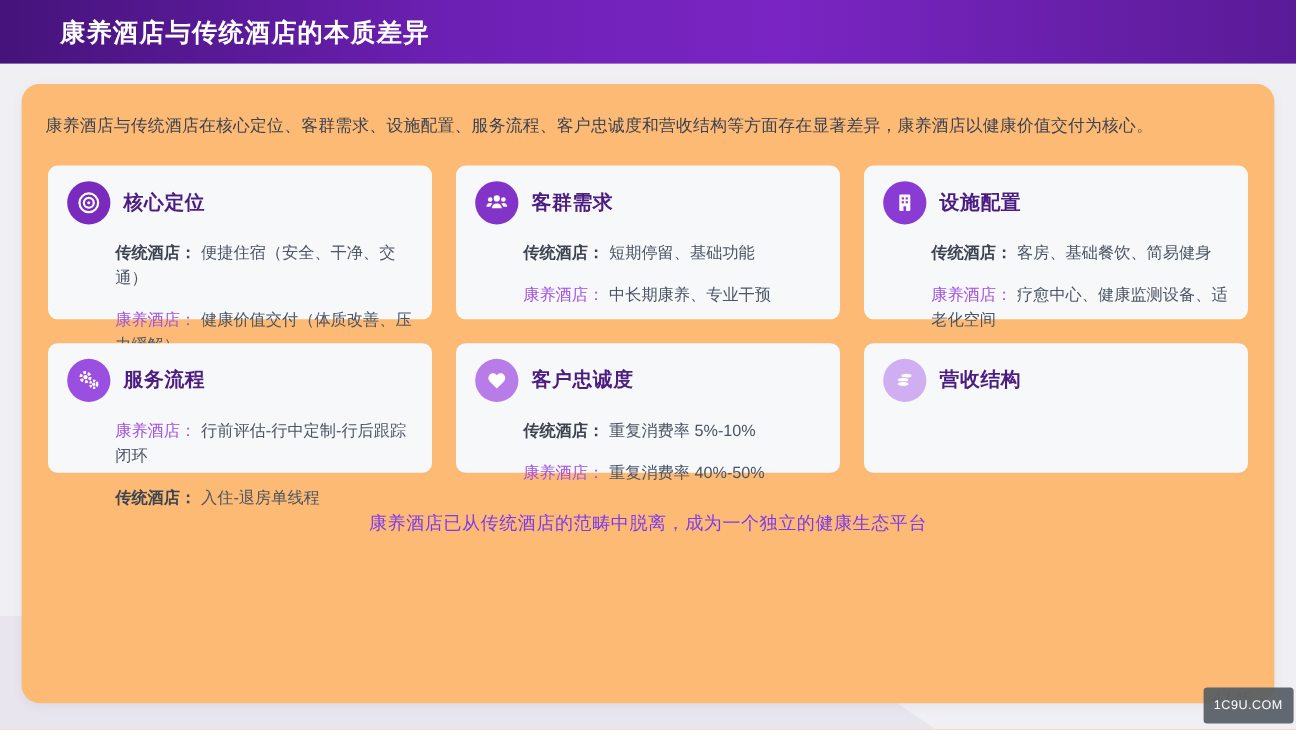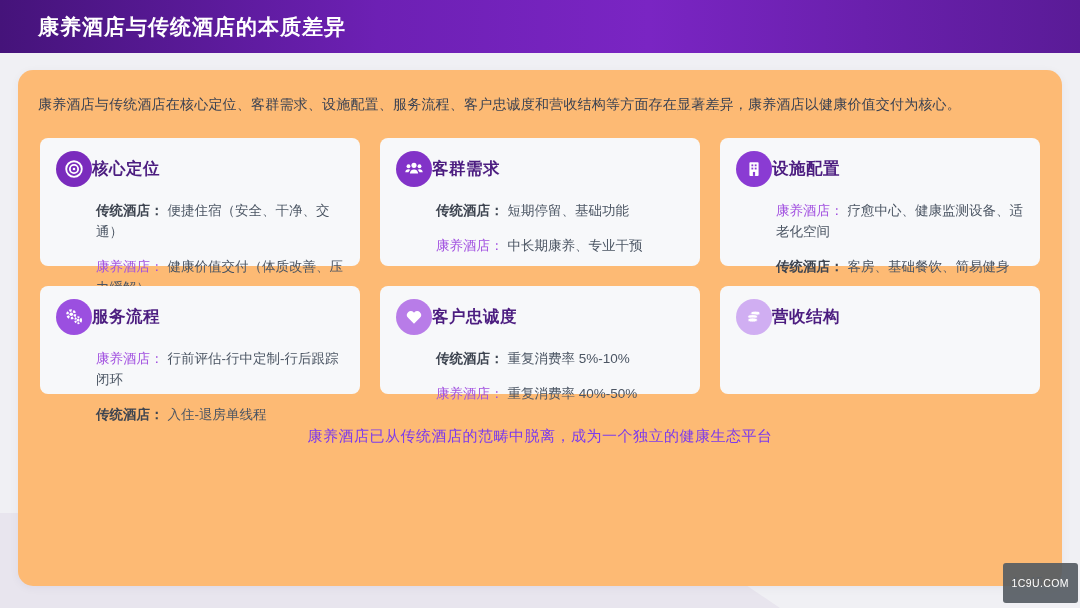--- a/index.html
+++ b/index.html
@@ -11,42 +11,42 @@
   }
   .bg-wedge {
     position:absolute; left:0; bottom:0; width:780px; height:95px;
     background:#e8e5ee; z-index:0;
   }
   .bg-wedge.clip { clip-path:polygon(0 0, 640px 0, 780px 100%, 0 100%); }
 
   .header {
     position:absolute; top:0; left:0; width:1080px; height:53px; z-index:2;
     background:linear-gradient(90deg, #45137a 0%, #6d20b4 35%, #7a25c3 60%, #5a1b97 100%);
-    display:flex; align-items:center; padding-left:38px;
+    display:flex; align-items:center; padding-left:50px;
   }
   .header-title { color:#ffffff; font-size:21px; font-weight:bold; letter-spacing:1px; }
 
   .panel {
     position:absolute; left:18px; top:70px; width:1044px; height:516px;
     background:#fdba74; border-radius:15px; z-index:1;
     box-shadow:0 2px 10px rgba(40,20,80,0.05);
   }
   .intro {
     margin:26px 22px 0 20px; font-size:14px; color:#3b4252; letter-spacing:.2px;
   }
   .cards {
     display:grid; grid-template-columns:repeat(3,1fr);
     gap:20px; margin:24px 22px 0 22px;
   }
   .card {
     background:#f7f8fa; border-radius:8px; padding:13px 16px;
   }
   .card.r1 { height:128px; }
   .card.r2 { height:108px; }
-  .card-head { display:flex; align-items:center; }
+  .card-head { display:flex; align-items:center; gap:11px; }
   .icon-circle {
     width:36px; height:36px; border-radius:50%; flex:0 0 36px;
     display:flex; align-items:center; justify-content:center;
   }
   .icon-circle svg { display:block; }
   .card-title { font-size:16.5px; font-weight:bold; color:#4c1d80; letter-spacing:.5px; }
   .card-body { margin-left:40px; margin-top:8px; font-size:13.5px; color:#4b5563; }
   .card-body p.line { margin:14px 0 0 0; line-height:1.55; }
   .lbl-trad { font-weight:bold; color:#3d4450; }
   .lbl-well { font-weight:normal; color:var(--wellness_label_color,#a251e0); }
@@ -57,21 +57,21 @@
     color:var(--accent,#7c3aed); font-size:15px; font-weight:500; letter-spacing:.5px;
   }
 
   .page-num {
     position:absolute; right:37px; bottom:19px; z-index:3;
     color:#8a8f98; font-size:13px;
   }
   .watermark {
     position:absolute; right:2px; bottom:5px; z-index:4;
     background:rgba(86,92,99,0.92); color:#ffffff;
-    font-size:10.5px; padding:14px 9px; border-radius:3px; letter-spacing:.4px;
+    font-size:10.5px; padding:9px 9px; border-radius:3px; letter-spacing:.4px;
   }
 </style>
 </head>
 <body>
 
 <div class="bg-wedge clip"></div>
 
 <div class="header">
   <div class="header-title">康养酒店与传统酒店的本质差异</div>
 </div>
@@ -126,22 +126,22 @@
             <rect x="9.2" y="7" width="2" height="2" fill="#8a3bd3"></rect>
             <rect x="12.8" y="7" width="2" height="2" fill="#8a3bd3"></rect>
             <rect x="9.2" y="10.5" width="2" height="2" fill="#8a3bd3"></rect>
             <rect x="12.8" y="10.5" width="2" height="2" fill="#8a3bd3"></rect>
             <rect x="10.8" y="15.2" width="2.4" height="4.3" fill="#8a3bd3"></rect>
           </svg>
         </div>
         <div class="card-title">设施配置</div>
       </div>
       <div class="card-body">
+        <p class="line"><span class="lbl-trad">传统酒店：</span><span class="txt">客房、基础餐饮、简易健身</span></p>
         <p class="line"><span class="lbl-well">康养酒店：</span><span class="txt">疗愈中心、健康监测设备、适老化空间</span></p>
-        <p class="line"><span class="lbl-trad">传统酒店：</span><span class="txt">客房、基础餐饮、简易健身</span></p>
       </div>
     </div>
 
     <div class="card r2">
       <div class="card-head">
         <div class="icon-circle" style="background: rgb(155, 79, 224);">
           <svg width="22" height="22" viewBox="0 0 24 24" fill="none">
             <circle cx="9" cy="9" r="4.2" stroke="#fff" stroke-width="2.6" stroke-dasharray="2.6 1.7"></circle>
             <circle cx="9" cy="9" r="2" fill="#fff"></circle>
             <circle cx="16.5" cy="15.5" r="3.2" stroke="#fff" stroke-width="2.2" stroke-dasharray="2.1 1.4"></circle>

